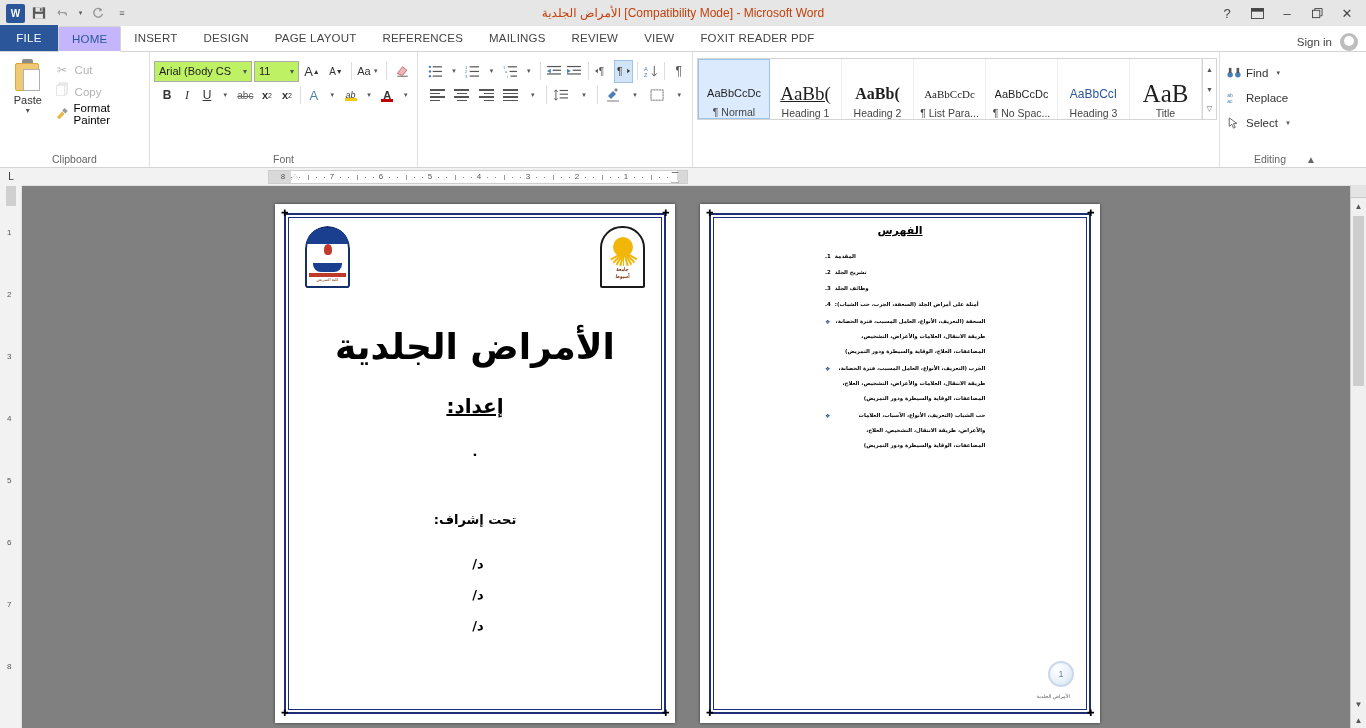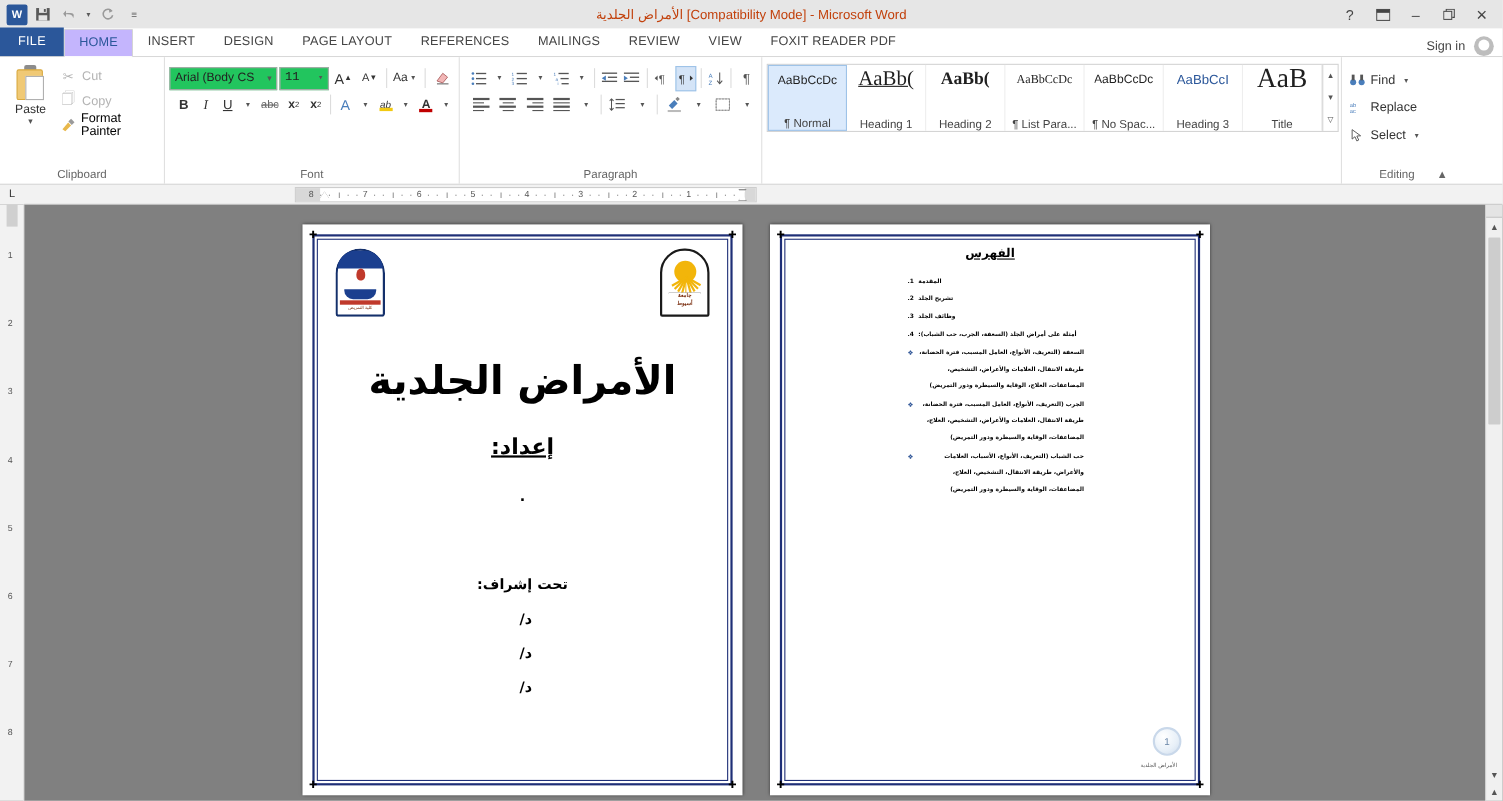--- a/index.html
+++ b/index.html
@@ -115,21 +115,21 @@
     font-size: 11.5px; height: 19px; padding: 0 3px;
   }
   .clip-item.dis { color: #b3b3b3; }
   .mini-ico { width: 15px; height: 15px; display:flex; align-items:center; justify-content:center; font-size: 12px; }
 
   
   .fontg { width: 268px; }
   .fg-col { display: flex; flex-direction: column; padding-top: 4px; width: 100%;}
   .fg-row { display: flex; align-items: center; gap: 2px; height: 24px; }
   .combo {
-    height: 21px; border: 1px solid #ababab; background: #22c55e;
+    height: 21px; border: 1px solid #ababab; background: #bef264;
     display: flex; align-items: center; font-size: 11px;
     padding: 0 2px 0 4px; color: #222;
   }
   .combo .cv { flex: 1; overflow: hidden; white-space: nowrap; }
   .combo .cd { font-size: 8px; color: #555; padding: 0 2px; }
   .fbtn {
     width: 22px; height: 22px; display: flex; align-items: center;
     justify-content: center; font-size: 12px; color: #333;
   }
   .fbtn.small { width: 18px; }
@@ -151,21 +151,21 @@
   .lines-ico i { display:block; height:1.5px; background:#555; }
 
   
   .stylesg { width: 527px; }
   .style-gallery {
     display: flex; border: 1px solid #d4d4d4; height: 62px;
     margin-top: 3px; background: #fff;
   }
   .style-card {
     width: 72px; display: flex; flex-direction: column;
-    align-items: center; justify-content: space-between;
+    align-items: center; justify-content: flex-end;
     border-right: 1px solid #eee; overflow: hidden;
   }
   .style-card.sel { background: #dbeafc; border: 1px solid #9ec3e8; }
   .sc-preview {
     font-size: 11px; color: #1f1f1f; white-space: nowrap;
     overflow: hidden; line-height: 22px; height: 26px;
     display: flex; align-items: center;
   }
   .sc-name { font-size: 10.5px; color: #444; white-space: nowrap; overflow:hidden; }
   .style-scroll {
@@ -471,21 +471,21 @@
   </div>
 
   <div class="group fontg">
     <div class="group-body">
       <div class="fg-col">
         <div class="fg-row">
           <div class="combo" style="width:98px;">
             <span class="cv">Arial (Body CS</span>
             <span class="cd">▾</span>
           </div>
-          <div class="combo" style="width:45px;font-family:Liberation Mono, monospace;">
+          <div class="combo" style="width:45px;">
             <span class="cv">11</span>
             <span class="cd">▾</span>
           </div>
           <div class="fbtn">
               <span style="font-size:13px;">A</span>
               <span class="sup">▲</span>
             </div>
           <div class="fbtn">
               <span style="font-size:10px;">A</span>
               <span class="sup">▼</span>
@@ -704,21 +704,20 @@
                 <rect x="1" y="1" width="13" height="11" fill="none" stroke="#999" stroke-dasharray="1.5 1.5"></rect>
                 <rect x="1" y="1" width="13" height="11" fill="none" stroke="#777" stroke-width=".6"></rect>
               </svg>
           </div>
           <div class="fbtn small">
               <span class="mini-caret">▾</span>
             </div>
         </div>
       </div>
     </div>
-    <div class="group-label">Paragraph</div>
   </div>
 
   <div class="group stylesg">
     <div class="group-body">
       <div class="style-gallery">
         <div class="style-card sel">
           <div class="sc-preview">AaBbCcDc</div>
           <div class="sc-name">¶ Normal</div>
         </div>
         <div class="style-card">
@@ -906,21 +905,21 @@
             <div>جامعة</div>
             <div>أسيوط</div>
           </div>
         </div>
       </div>
 
       <div class="doc-title" style="top:122px;">الأمراض الجلدية</div>
       <div class="doc-sub" style="top:190px;">إعداد:</div>
       <div class="doc-line" style="top:240px;">.</div>
 
-      <div class="doc-line" style="top:320px;">تحت إشراف:</div>
+      <div class="doc-line" style="top:308px;">تحت إشراف:</div>
       <div class="doc-dr" style="top:352px; left:0; right:-6px; text-align:center;">د/</div>
       <div class="doc-dr" style="top:383px; left:0; right:-6px; text-align:center;">د/</div>
       <div class="doc-dr" style="top:414px; left:0; right:-6px; text-align:center;">د/</div>
     </div>
 
     <div class="page" style="left:678px; width:400px; height:519px;">
       <div class="page-border-outer"></div>
       <div class="page-border-inner"></div>
       <span class="pg-handle" style="left:6px;top:6px;">✚</span>
       <span class="pg-handle" style="right:6px;top:6px;">✚</span>

